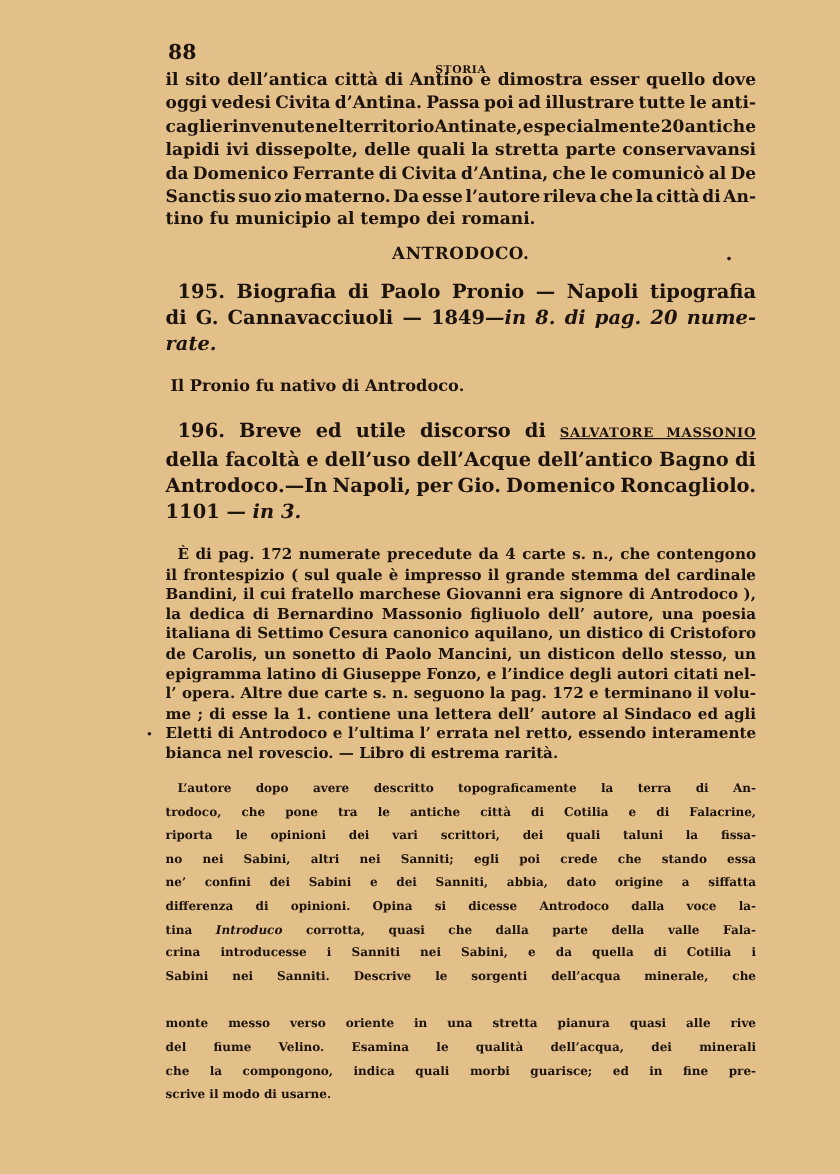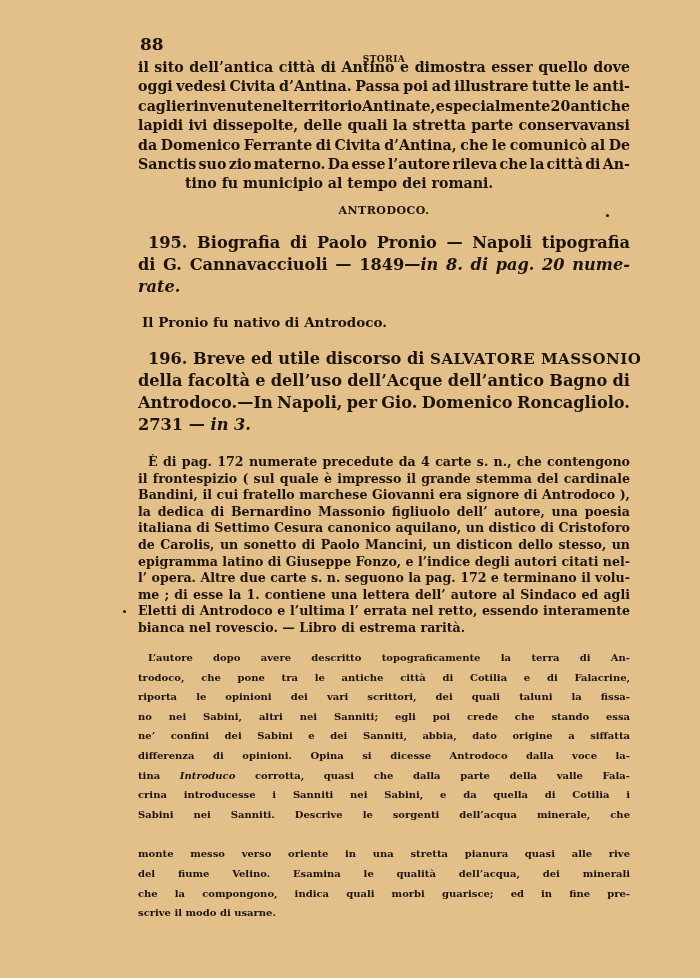--- a/index.html
+++ b/index.html
@@ -9,65 +9,65 @@
     position:relative;
   }
   .page { position:absolute; left:138px; top:0; width:492px; }
   .header { position:absolute; top:34px; left:0; width:492px; height:20px; }
   .pno { position:absolute; left:2px; top:0; font-size:17px; font-weight:bold; }
   .runhead { position:absolute; left:0; width:492px; text-align:center; top:20px; font-size:9px; font-weight:bold; letter-spacing:0.5px; }
   .p { position:absolute; left:0; width:492px; font-weight:bold; text-align:justify; }
   .line { display:block; white-space:nowrap; text-align-last:justify; }
   .last { text-align-last:left; }
   .body1 { top:58px; font-size:14.2px; line-height:19.4px; }
-  .section { position:absolute; top:204px; left:0; width:492px; text-align:center; font-size:11px; font-weight:900; letter-spacing:0.5px; }
+  .section { position:absolute; top:204px; left:0; width:492px; text-align:center; font-size:14px; font-weight:900; letter-spacing:0.5px; }
   .entry { font-size:16.2px; line-height:22px; }
   .e195 { top:232px; }
   .note195 { top:314px; font-size:13.5px; left:4px; }
   .e196 { top:348px; }
   .small { font-size:12.6px; line-height:16.6px; }
   .n196 { top:454px; }
   .body2 { top:648px; font-size:10px; line-height:19.6px; }
-  .sc { font-size:15px; letter-spacing:0.5px; }
+  .sc { font-size:11px; letter-spacing:0.5px;text-decoration:underline; }
   .mark { position:absolute; width:3px; height:3px; background:#1c140c; border-radius:50%; }
 </style>
 </head>
 <body>
 
 <div class="page">
   <div class="header">
     <span class="pno">88</span>
     <span class="runhead">STORIA</span>
   </div>
 
   <div class="p body1">
     <span class="line" style="display: block; word-spacing: 0px;">il sito dell’antica città di Antino e dimostra esser quello dove</span>
     <span class="line" style="display: block; word-spacing: -1.37969px;">oggi vedesi Civita d’Antina. Passa poi ad illustrare tutte le anti-</span>
     <span class="line" style="display: block; word-spacing: -4.71289px;">caglie rinvenute nel territorio Antinate, e specialmente 20 antiche</span>
     <span class="line" style="display: block; word-spacing: -1.36328px;">lapidi ivi dissepolte, delle quali la stretta parte conservavansi</span>
     <span class="line" style="display: block; word-spacing: -1.39688px;">da Domenico Ferrante di Civita d’Antina, che le comunicò al De</span>
     <span class="line" style="display: block; word-spacing: -2.66797px;">Sanctis suo zio materno. Da esse l’autore rileva che la città di An-</span>
-    <span class="line last" style="display: block; margin-left: 47px;">tino fu municipio al tempo dei romani.</span>
+    <span class="line last" style="display: block;">tino fu municipio al tempo dei romani.</span>
   </div>
 
   <div class="section">ANTRODOCO.</div>
   <div class="mark" style="left:468px;top:214px;"></div>
 
   <div class="p entry e195">
     <span class="line" style="padding-left: 10px; display: block; word-spacing: 0px;"><span>195.</span> <span>Biografia di Paolo Pronio — Napoli tipografia</span></span>
     <span class="line" style="display: block; word-spacing: -0.00173611px;"><span>di G. Cannavacciuoli — </span><span style="font-weight:900">1849</span><i>—in 8. di pag. 20 nume-</i></span>
     <span class="line last" style="display: block;"><i>rate.</i></span>
   </div>
   <div class="p note195" style="font-size:13.5px;">Il Pronio fu nativo di Antrodoco.</div>
 
   <div class="p entry e196">
     <span class="line" style="padding-left: 10px; display: block; word-spacing: 0px;"><span>196.</span> <span>Breve ed utile discorso di </span><span class="sc">SALVATORE MASSONIO</span></span>
     <span class="line" style="display: block; word-spacing: -0.368304px;">della facoltà e dell’uso dell’Acque dell’antico Bagno di</span>
     <span class="line" style="display: block; word-spacing: -1.29375px;">Antrodoco.—In Napoli, per Gio. Domenico Roncagliolo.</span>
-    <span class="line last" style="display: block;"><span>2731 — </span><i>in 3.</i></span>
+    <span class="line last" style="display: block;"><span>1101 — </span><i>in 3.</i></span>
   </div>
 
   <div class="p small n196">
     <span class="line" style="padding-left: 10px; display: block; word-spacing: 0px;">È di pag. 172 numerate precedute da 4 carte s. n., che contengono</span>
     <span class="line" style="display: block; word-spacing: 0px;">il frontespizio ( sul quale è impresso il grande stemma del cardinale</span>
     <span class="line" style="display: block; word-spacing: 0px;">Bandini, il cui fratello marchese Giovanni era signore di Antrodoco ),</span>
     <span class="line" style="display: block; word-spacing: 0px;">la dedica di Bernardino Massonio figliuolo dell’ autore, una poesia</span>
     <span class="line" style="display: block; word-spacing: 0px;">italiana di Settimo Cesura canonico aquilano, un distico di Cristoforo</span>
     <span class="line" style="display: block; word-spacing: 0px;">de Carolis, un sonetto di Paolo Mancini, un disticon dello stesso, un</span>
     <span class="line" style="display: block; word-spacing: -0.046875px;">epigramma latino di Giuseppe Fonzo, e l’indice degli autori citati nel-</span>

